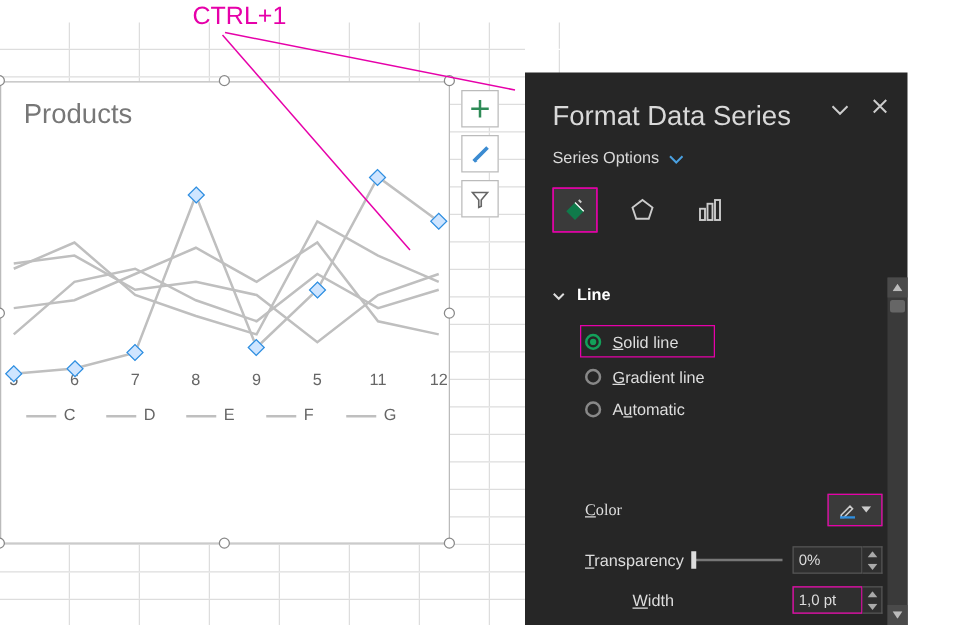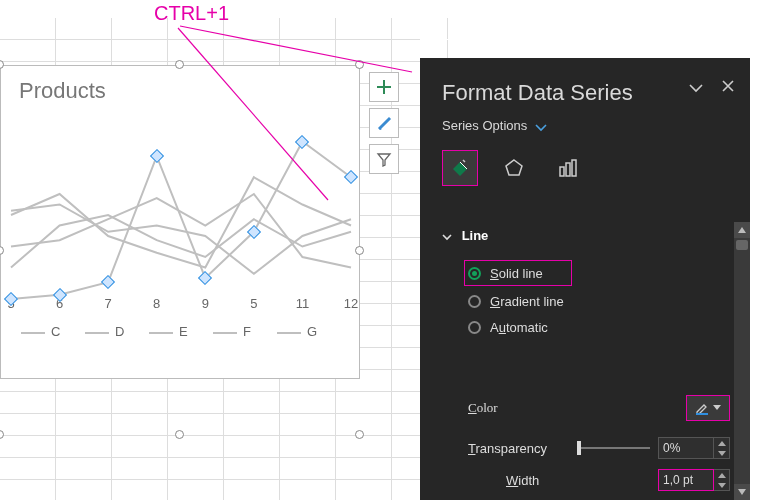--- a/index.html
+++ b/index.html
@@ -6,35 +6,35 @@
   *{box-sizing:border-box;}
   body{margin:0;font-family:"Segoe UI",Arial,sans-serif;font-size:14px;background:#fff;overflow:hidden;}
   #stage{position:relative;width:762px;height:500px;background:#fff;}
 
   
   #sheet{position:absolute;left:0;top:18px;width:420px;height:482px;}
   .row{height:22px;border-bottom:1px solid #ddd;display:flex;}
   .cell{flex:0 0 56px;border-right:1px solid #ddd;}
 
   
-  #chart-box{position:absolute;left:0;top:65px;width:360px;height:314px;background:#fff;border:1px solid #bbb;}
+  #chart-box{position:absolute;left:0;top:65px;width:360px;height:370px;background:#fff;border:1px solid #bbb;}
   #chart-title{position:absolute;left:18px;top:12px;font-size:22px;color:#777;}
   #plot{position:absolute;left:0;top:55px;width:358px;height:310px;}
   .xlab{position:absolute;top:230px;font-size:13px;color:#666;transform:translateX(-50%);}
   .legitem{position:absolute;top:258px;font-size:13px;color:#666;}
   .legseg{position:absolute;top:266px;width:24px;height:2px;background:#bfbfbf;}
 
   
   .handle{position:absolute;width:9px;height:9px;border-radius:50%;background:#fff;border:1px solid #888;}
 
   
   .mini-btn{position:absolute;left:369px;width:30px;height:30px;border:1px solid #bbb;background:#fff;display:flex;align-items:center;justify-content:center;cursor:pointer;}
 
   
-  #pane{position:absolute;left:420px;top:58px;width:330px;height:442px;background:#262626;color:#fff;padding-left:35px;}
+  #pane{position:absolute;left:420px;top:58px;width:306px;height:442px;background:#262626;color:#fff;padding-left:35px;}
   #pane-title{position:absolute;left:22px;top:22px;font-size:22px;color:#d9d9d9;}
   #pane-coll{position:absolute;right:46px;top:22px;cursor:pointer;}
   #pane-close{position:absolute;right:16px;top:20px;cursor:pointer;font-size:15px;}
   #series-opt{position:absolute;left:22px;top:60px;color:#d9d9d9;font-size:13px;}
   #series-opt svg{vertical-align:-2px;margin-left:4px;}
 
   #tabs{position:absolute;left:22px;top:92px;display:flex;gap:18px;}
   .tab{width:36px;height:36px;display:flex;align-items:center;justify-content:center;cursor:pointer;}
   .tab.active{background:#3a3a3a;border:1px solid var(--magenta);}
 

